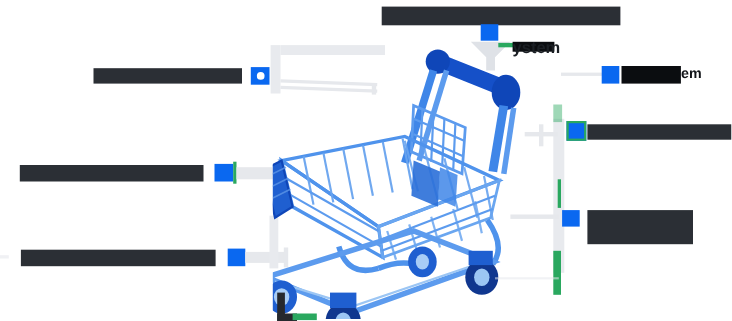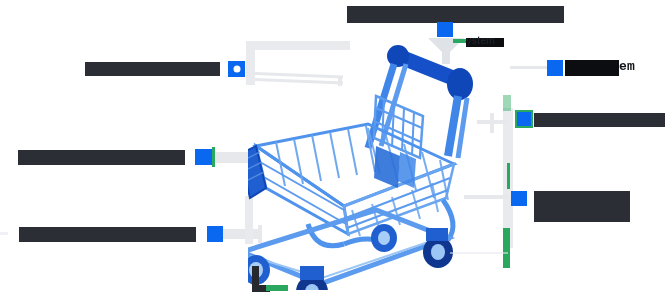--- a/index.html
+++ b/index.html
@@ -31,21 +31,21 @@
 
   
   .panel{position:absolute;background:#e8eaee;}
 
   
   .funnel{position:absolute;}
 
   
   .frag{position:absolute;font-size:13px;color:#111418;font-weight:700;letter-spacing:.2px;white-space:nowrap;}
   .frag-blackbar{position:absolute;background:#0b0d10;}
-  .frag-top{position:absolute;font-size:10px;color:#1b1f24;font-weight:700;white-space:nowrap;}
+  .frag-top{position:absolute;font-size:15px;color:#1b1f24;font-weight:700;white-space:nowrap;}
 </style>
 </head>
 <body>
 
 <div id="stage">
 
   <div class="redacted" style="left:347px;top:6px;width:217px;height:17px;"></div>
 
   <div class="marker" style="left:437px;top:22px;width:16px;height:15px;"></div>
 
@@ -181,21 +181,21 @@
 
       <ellipse cx="100" cy="262" rx="95" ry="9" fill="#cfe0f8" opacity="0.35"></ellipse>
     </svg>
   </div>
 
   <div class="leader" style="left:510px;top:66px;width:38px;height:3px;"></div>
 
   <div class="marker" style="left:547px;top:60px;width:16px;height:16px;"></div>
 
   <div class="frag-blackbar" style="left:565px;top:60px;width:54px;height:16px;"></div>
-  <div class="frag" style="left:619px;top:59px;font-family:Liberation Mono, monospace;">em</div>
+  <div class="frag" style="left:619px;top:59px;">em</div>
 
   <div class="panel" style="left:503px;top:108px;width:10px;height:140px;"></div>
   <div class="greenbit" style="left:503px;top:95px;width:8px;height:16px;opacity:.45;"></div>
   <div class="greenbit" style="left:507px;top:163px;width:3px;height:26px;"></div>
   <div class="greenbit" style="left:503px;top:228px;width:7px;height:40px;"></div>
 
   <div class="leader" style="left:477px;top:120px;width:30px;height:4px;"></div>
   <div class="leader" style="left:490px;top:113px;width:4px;height:20px;"></div>
 
   <div class="marker bordered" style="left:515px;top:110px;width:18px;height:18px;"></div>

